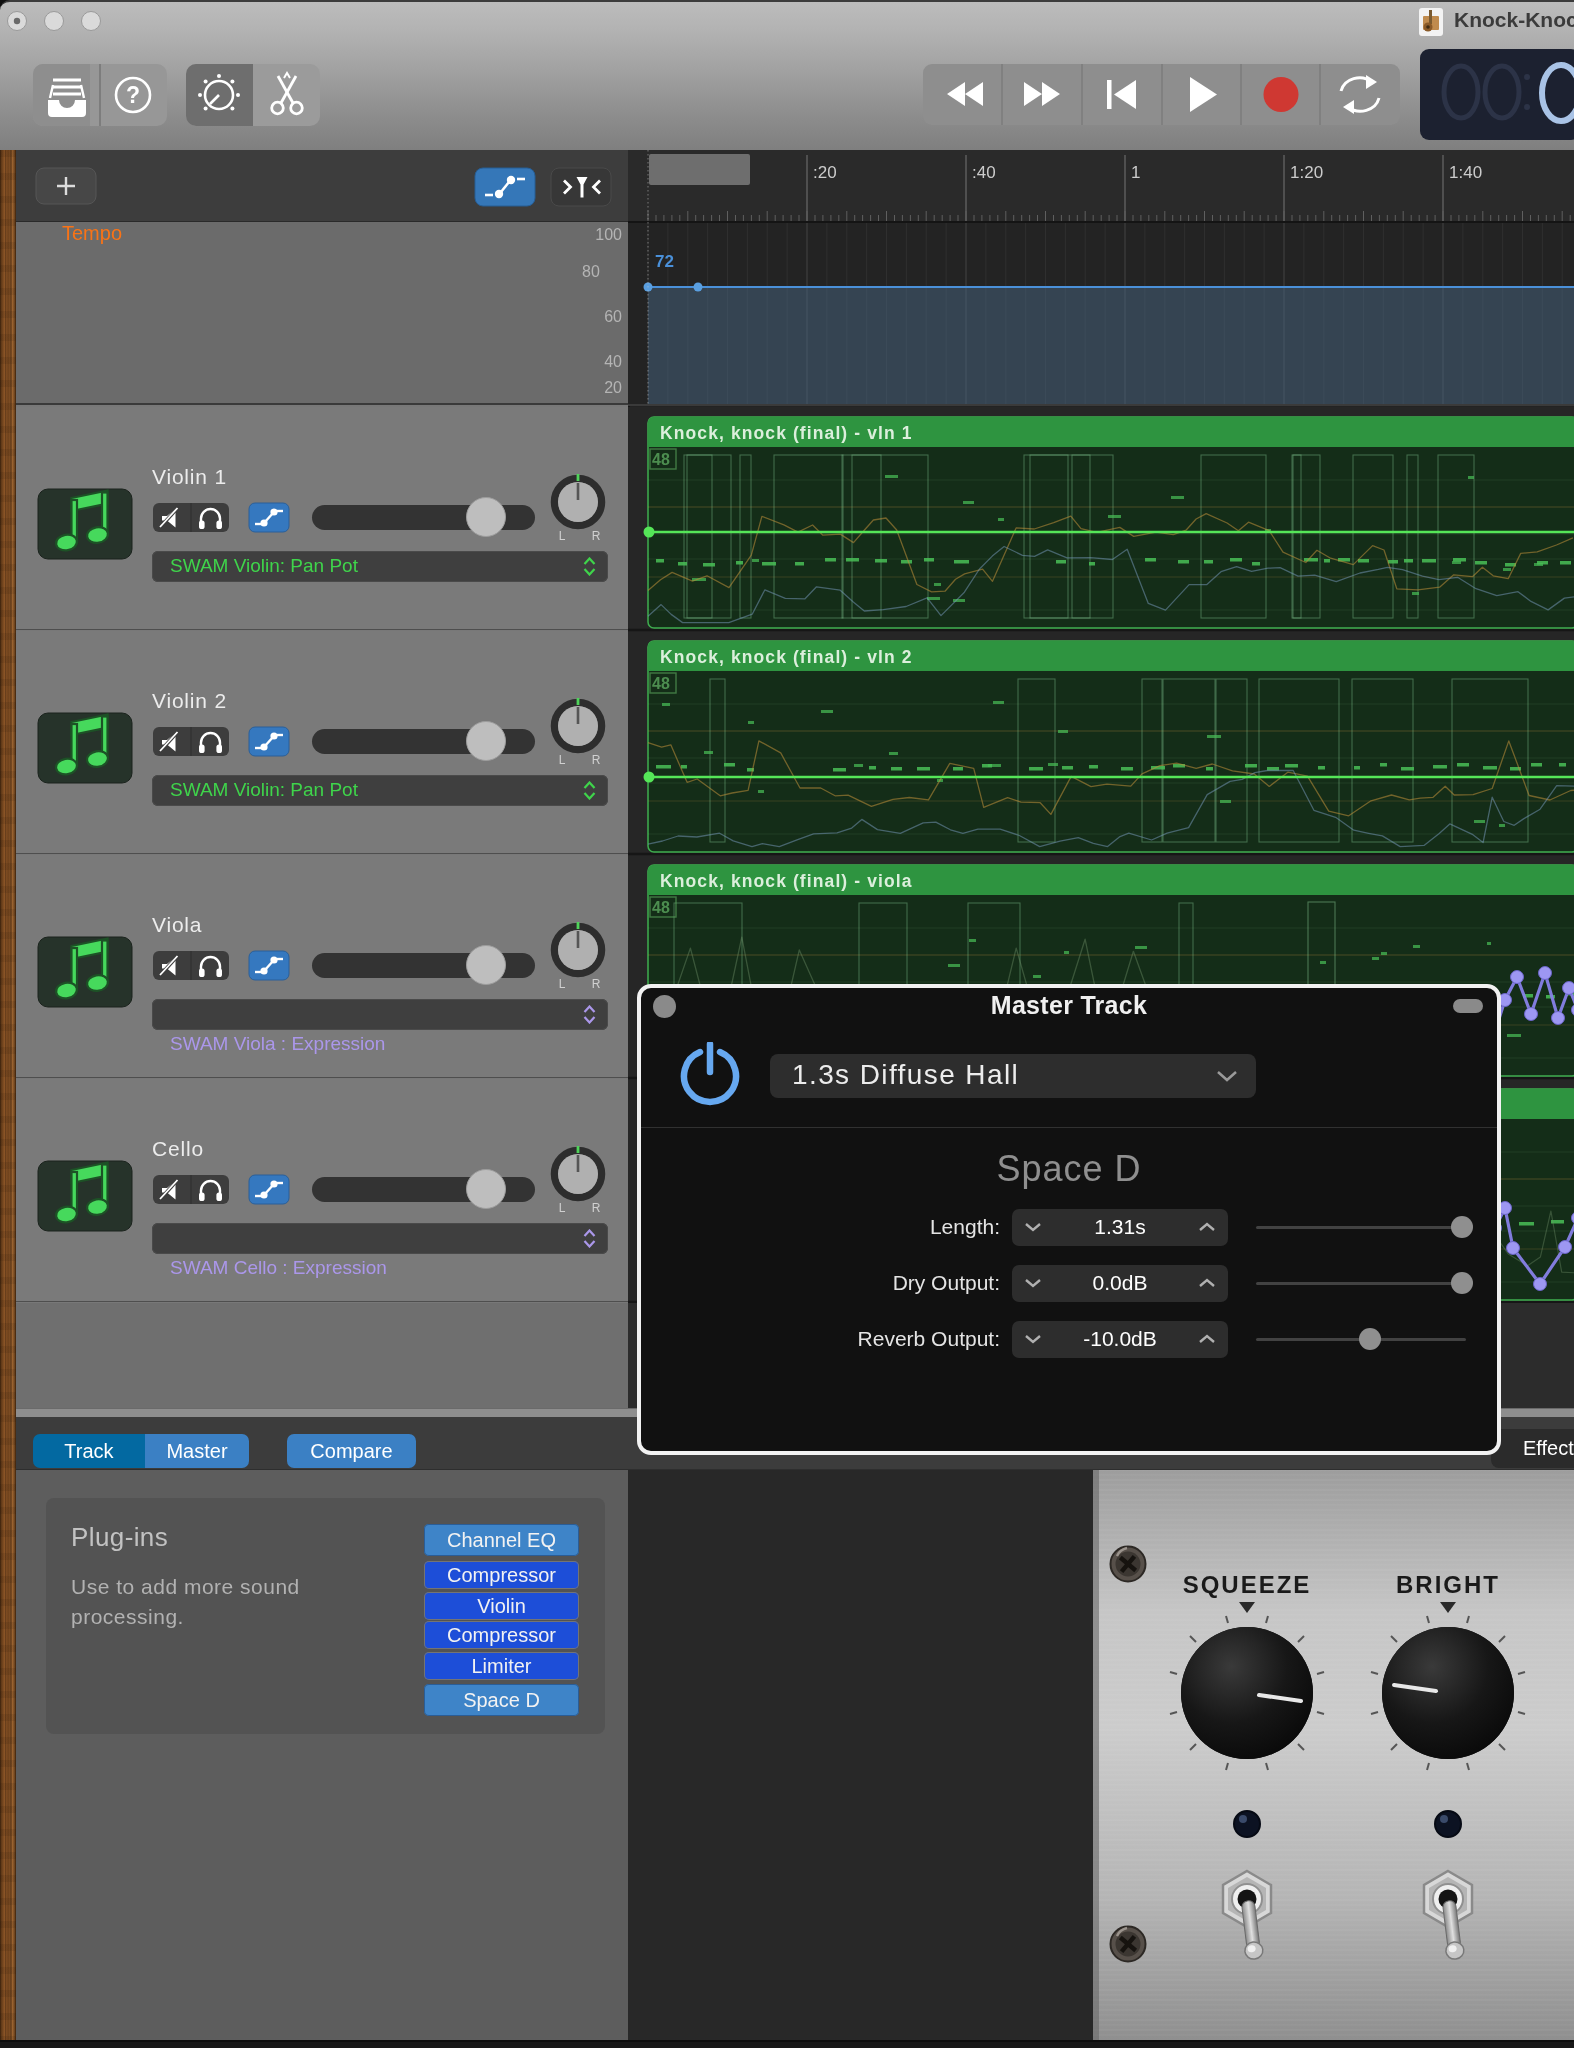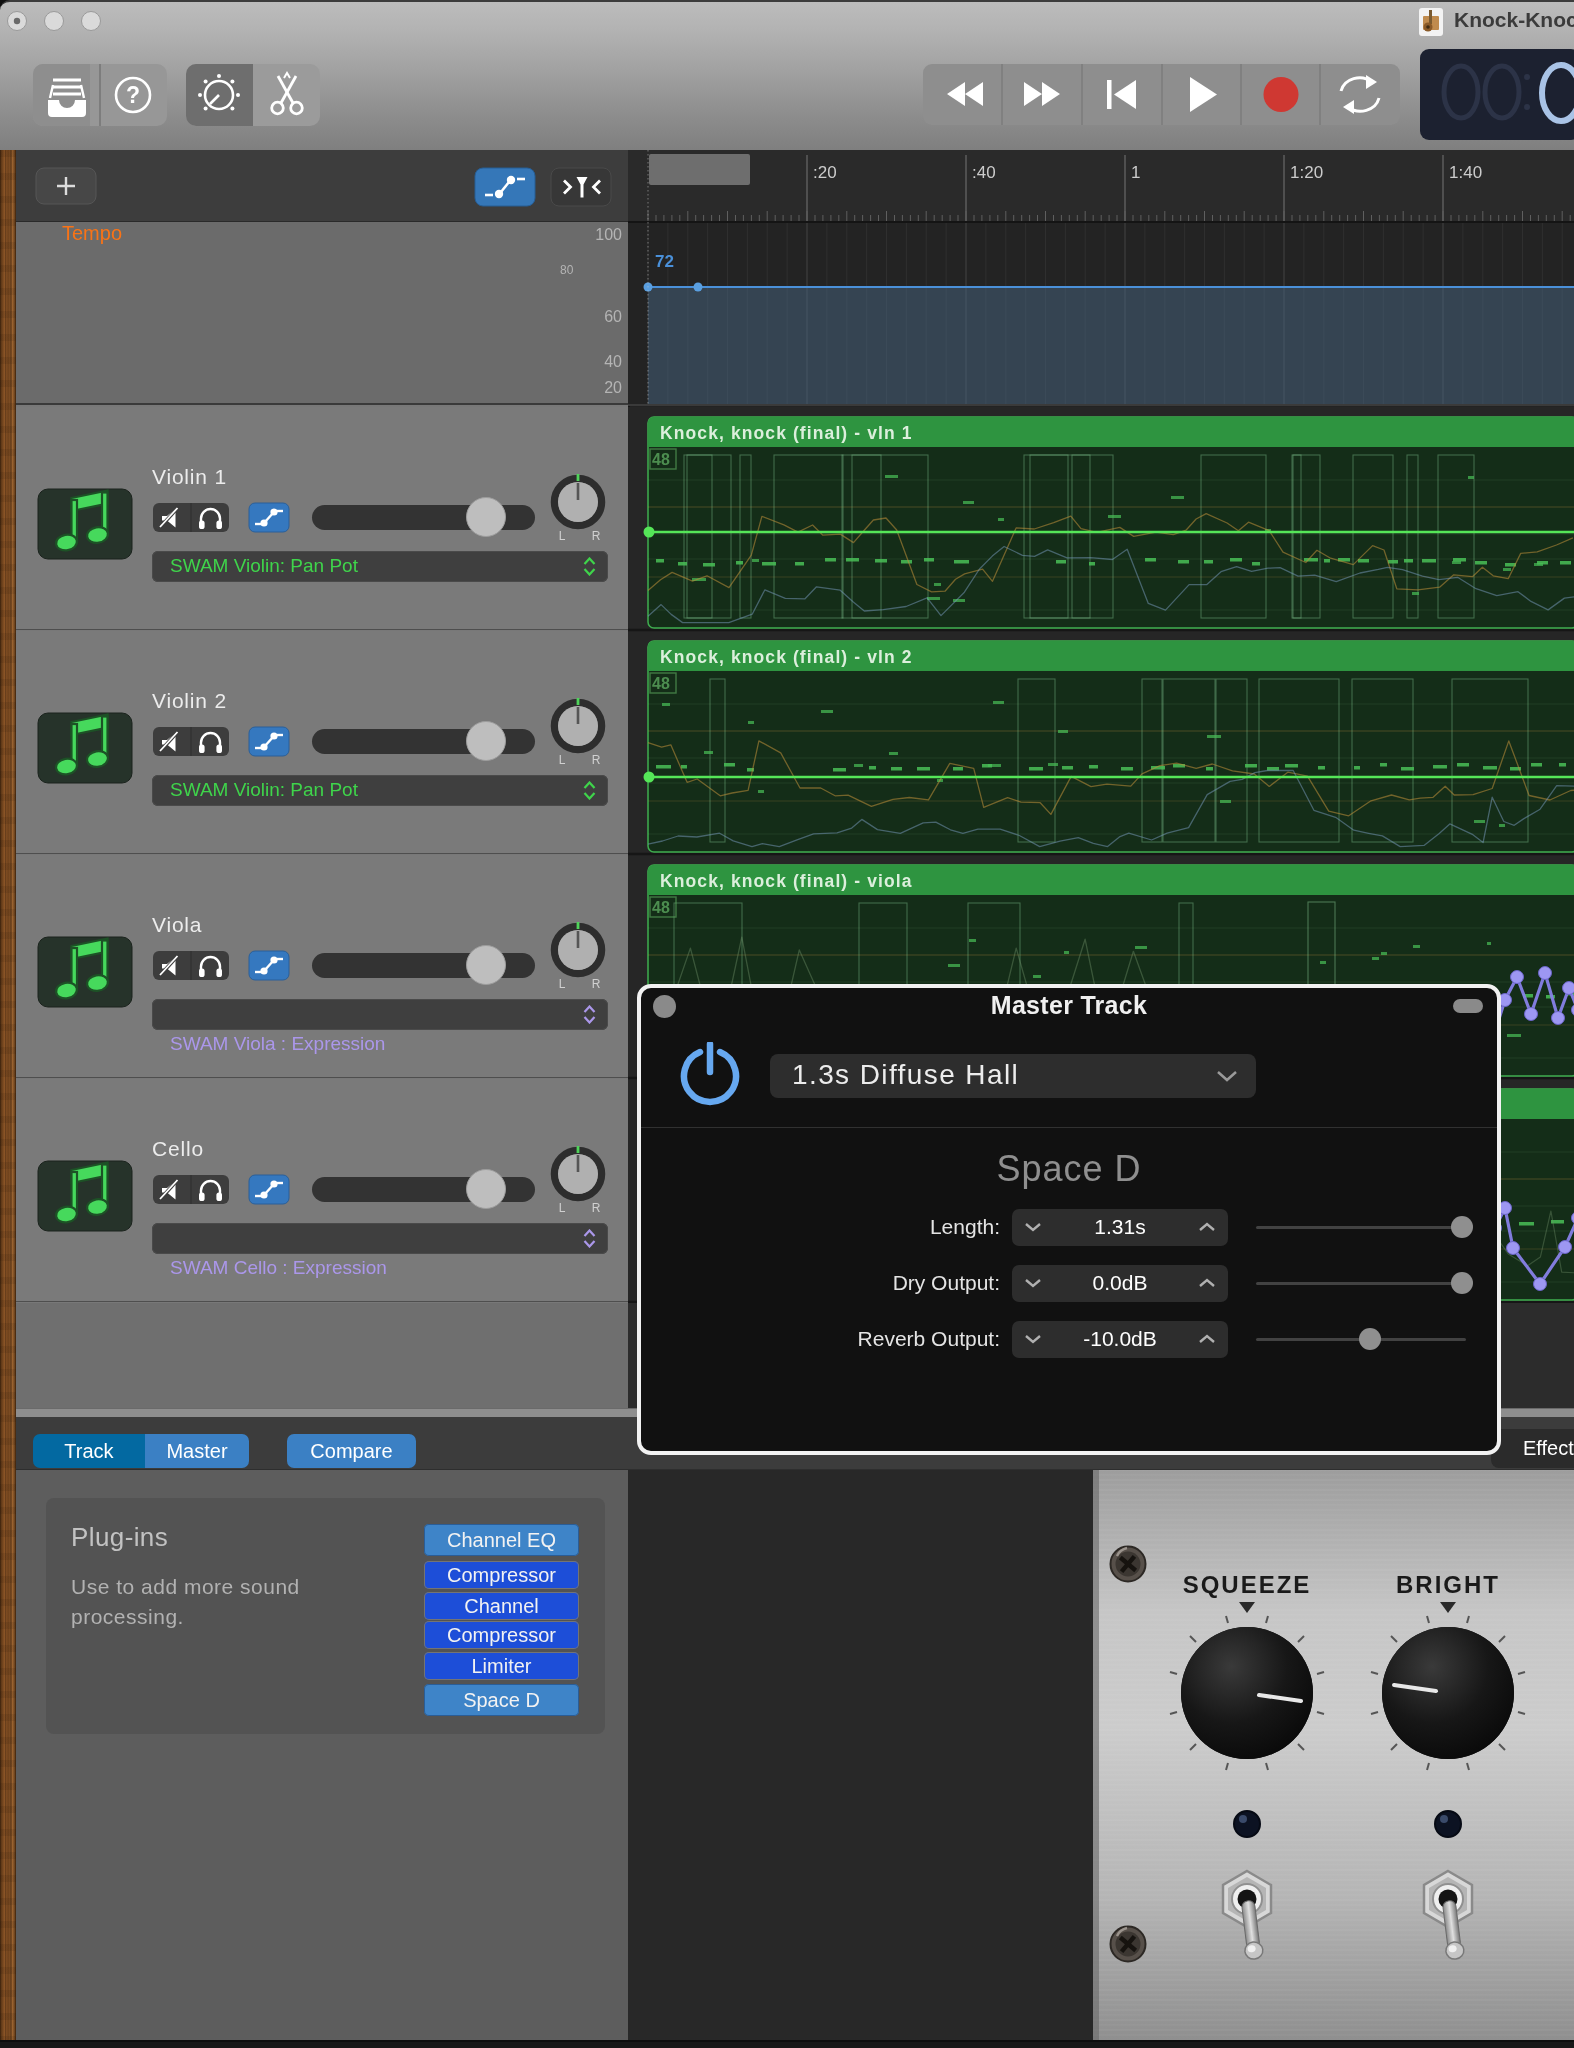--- a/index.html
+++ b/index.html
@@ -137,21 +137,21 @@
       <line x1="485" y1="42" x2="493" y2="32"></line>
       <circle cx="483" cy="44" r="4.2" stroke="none"></circle>
       <circle cx="495" cy="30" r="4.2" stroke="none"></circle>
     </g>
 <rect x="535" y="18" width="60" height="38" rx="8" fill="#373737" stroke="#4a4a4a"></rect>
 <path d="M560.5 27 h11 l-4 7.5 v13 h-3 v-13 z" fill="#fff"></path>
 <path d="M548 30.5 l6.5 6.5 -6.5 6.5 M584 30.5 l-6.5 6.5 6.5 6.5" stroke="#fff" stroke-width="2.8" fill="none"></path>
 </svg>
 <div class="abs" style="left:62px;top:222px;color:#f97316;font-size:20px;z-index:3">Tempo</div>
 <div class="abs" style="left:560px;top:226px;width:62px;text-align:right;color:#b4b4b4;font-size:16px;z-index:3">100</div>
-<div class="abs" style="left:560px;top:263px;width:62px;text-align:left;color:#b4b4b4;font-size:12px;z-index:3">80</div>
+<div class="abs" style="left:560px;top:263px;width:62px;text-align:center;color:#b4b4b4;font-size:16px;z-index:3">80</div>
 <div class="abs" style="left:560px;top:308px;width:62px;text-align:right;color:#b4b4b4;font-size:16px;z-index:3">60</div>
 <div class="abs" style="left:560px;top:353px;width:62px;text-align:right;color:#b4b4b4;font-size:16px;z-index:3">40</div>
 <div class="abs" style="left:560px;top:379px;width:62px;text-align:right;color:#b4b4b4;font-size:16px;z-index:3">20</div>
 <svg class="abs" style="left:0;top:0;z-index:3" width="1574" height="1420" viewBox="0 0 1574 1420">
 <g transform="translate(0,407)">
 <g transform="translate(38,82)">
 <rect x="0" y="0" width="94" height="70" rx="10" fill="#26332a" stroke="#1b231d"></rect>
 <g stroke="#1d5226" stroke-width="2.2" fill="#46d95c">
           <polygon points="33.5,9 69.5,1.5 69.5,14.5 33.5,22"></polygon>
           <rect x="33.5" y="11" width="5.5" height="42"></rect>
@@ -930,21 +930,21 @@
   </div>
 <div class="tab abs" style="left:287px;top:1434px;width:129px;background:#3b80c4;border-radius:7px;z-index:6">Compare</div>
 <div class="tab abs" style="left:1491px;top:1429px;width:100px;height:39px;line-height:39px;background:#2b2b2b;border-radius:8px;z-index:6;text-align:left;padding-left:32px;overflow:hidden">Effect</div>
 <div id="panelgray" class="abs">
     <div id="pcard" class="abs"></div>
     <div class="abs" style="left:55px;top:52px;font-size:26px;color:#c2c2c2;letter-spacing:0.4px">Plug-ins</div>
     <div class="abs" style="left:55px;top:102px;font-size:21px;color:#b2b2b2;line-height:30px;letter-spacing:0.5px">Use to add more sound<br>processing.</div>
   </div>
 <div class="plugbtn pblue abs" style="left:424px;top:1524px;z-index:6">Channel EQ</div>
 <div class="plugbtn pdark abs" style="left:424px;top:1561px;z-index:6">Compressor</div>
-<div class="plugbtn pdark abs" style="left:424px;top:1592px;z-index:6">Channel</div>
+<div class="plugbtn pdark abs" style="left:424px;top:1592px;z-index:6">Violin</div>
 <div class="plugbtn pdark abs" style="left:424px;top:1621px;z-index:6">Compressor</div>
 <div class="plugbtn pdark abs" style="left:424px;top:1652px;z-index:6">Limiter</div>
 <div class="plugbtn pblue abs" style="left:424px;top:1684px;z-index:6">Space D</div>
 <div id="paneldark" class="abs"></div>
 <div id="metal" class="abs"></div>
 <svg class="abs" style="left:1093px;top:1470px;z-index:6" width="481" height="570" viewBox="1093 1470 481 570">
 <line x1="1093" y1="1470" x2="1574" y2="1470" stroke="#ffffff" stroke-width="1" opacity="0.08"></line>
 <line x1="1093" y1="1475" x2="1574" y2="1475" stroke="#ffffff" stroke-width="1" opacity="0.05"></line>
 <line x1="1093" y1="1480" x2="1574" y2="1480" stroke="#ffffff" stroke-width="1" opacity="0.08"></line>
 <line x1="1093" y1="1485" x2="1574" y2="1485" stroke="#ffffff" stroke-width="1" opacity="0.05"></line>

